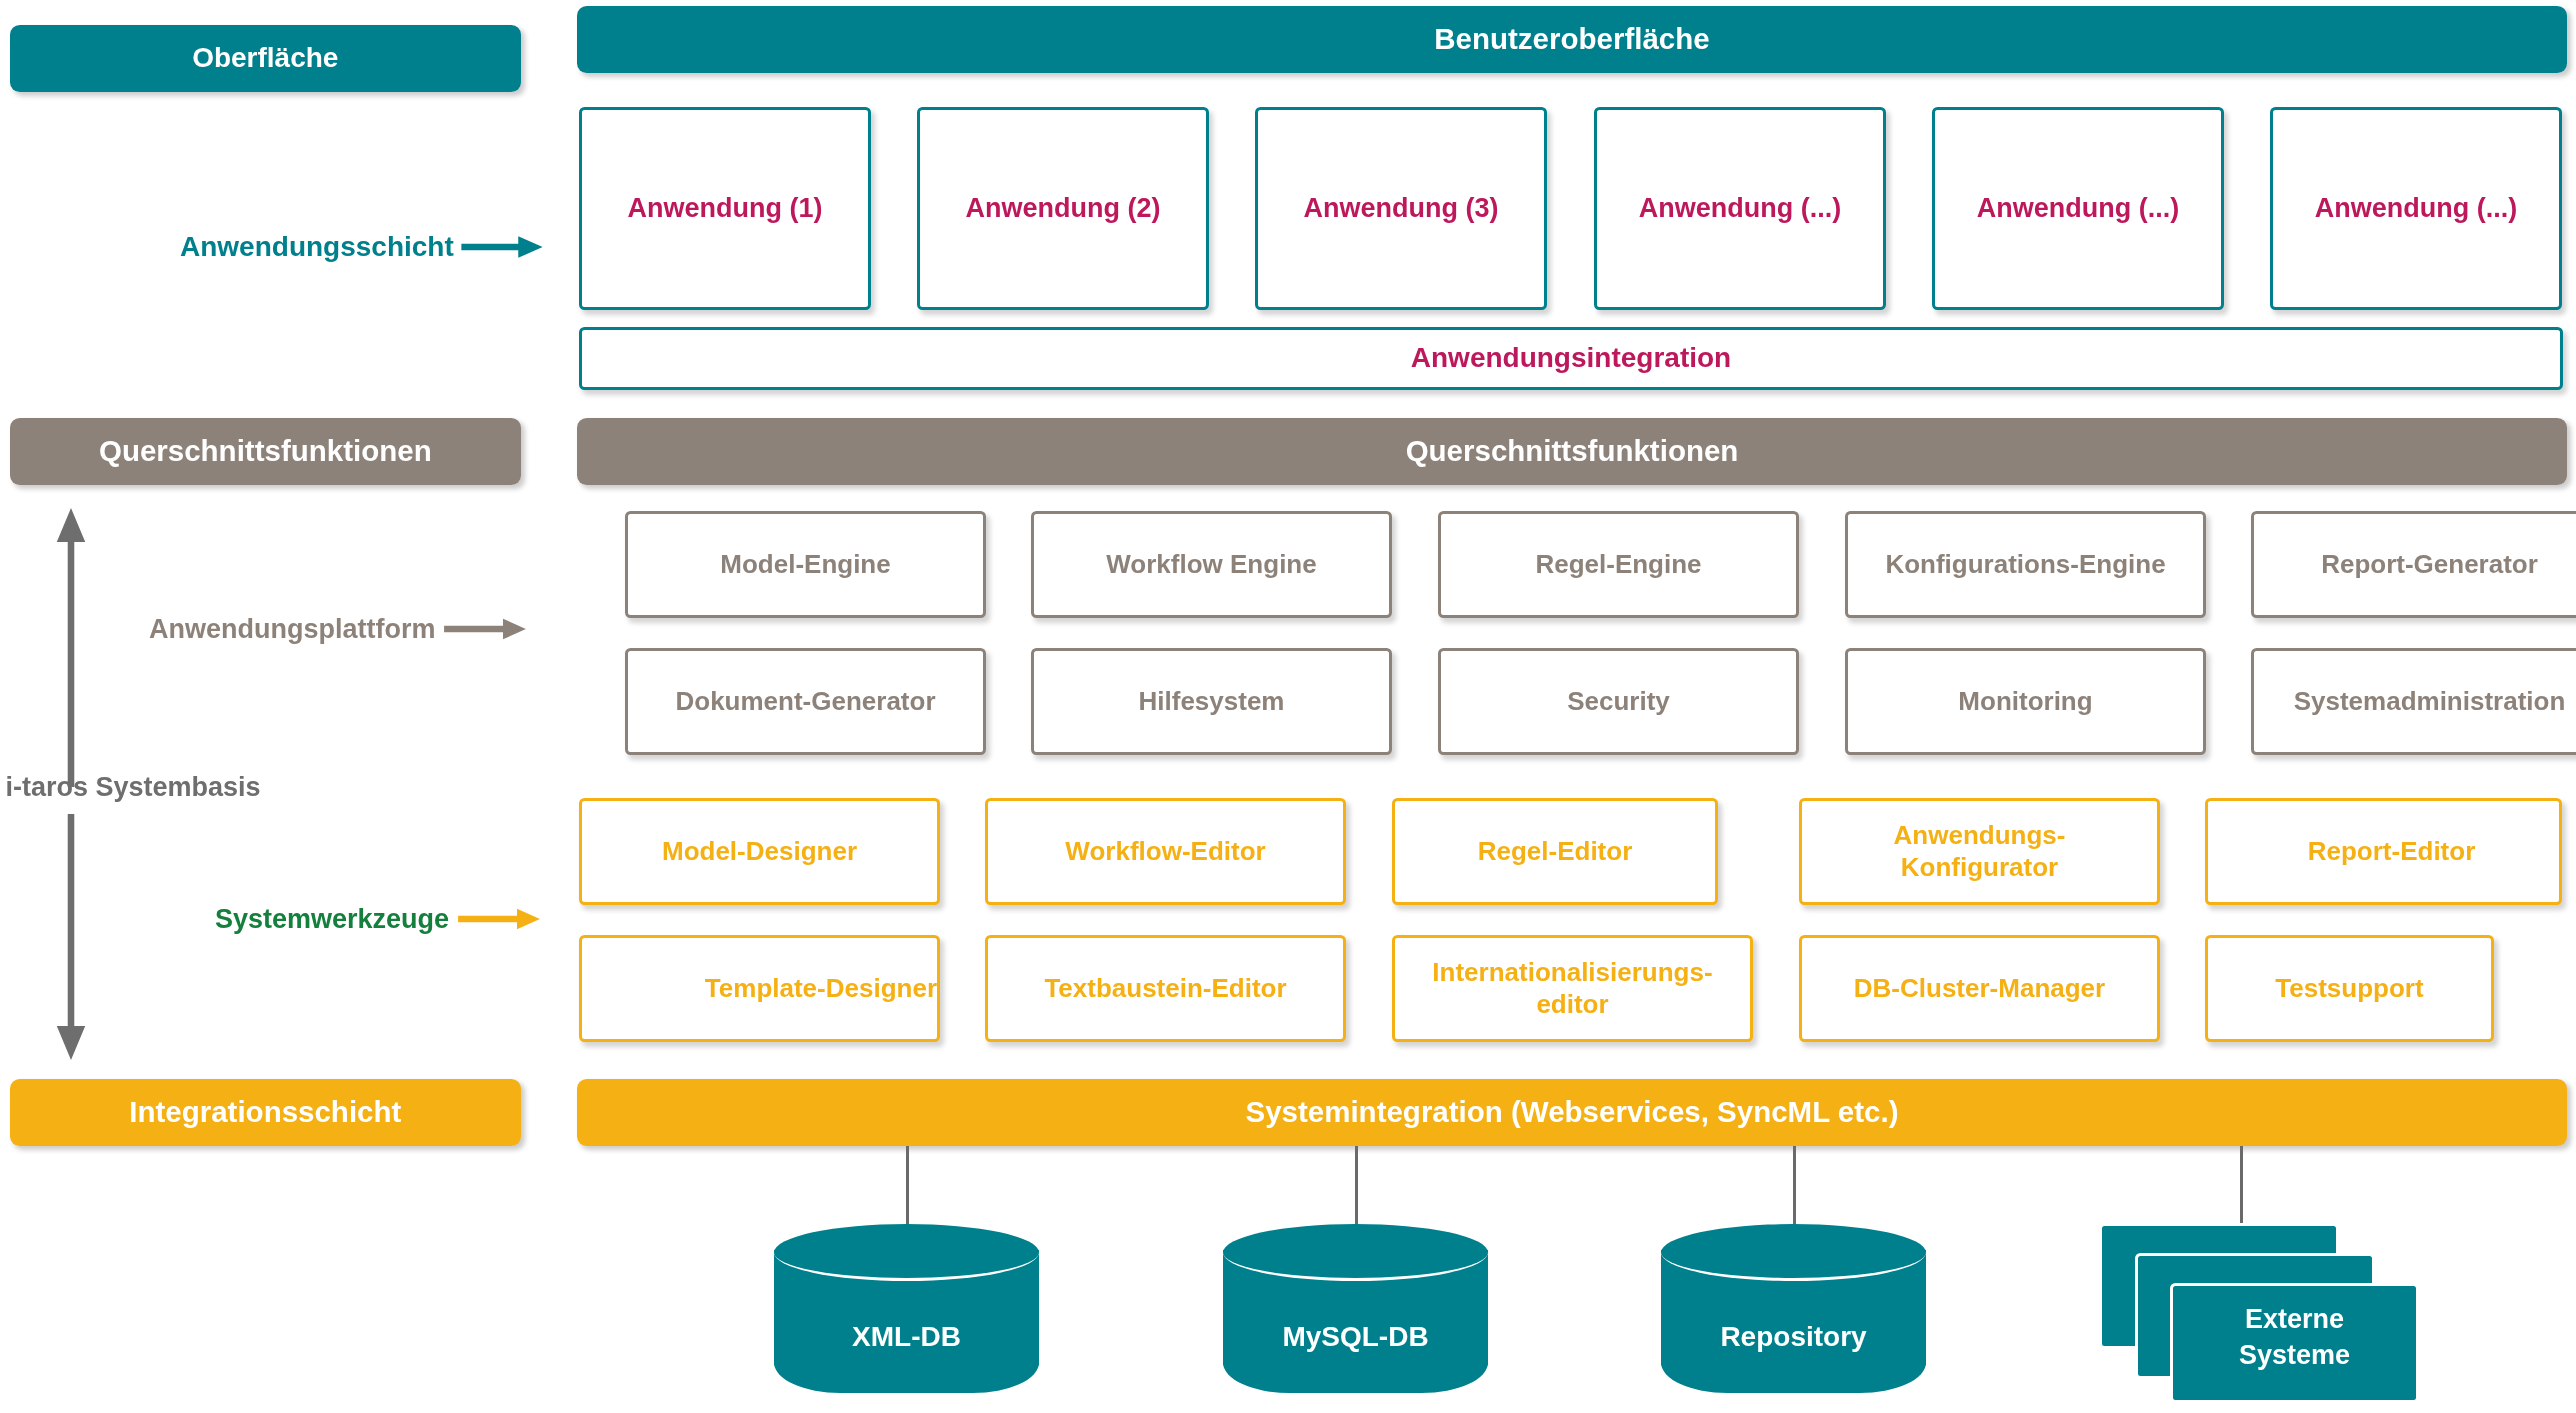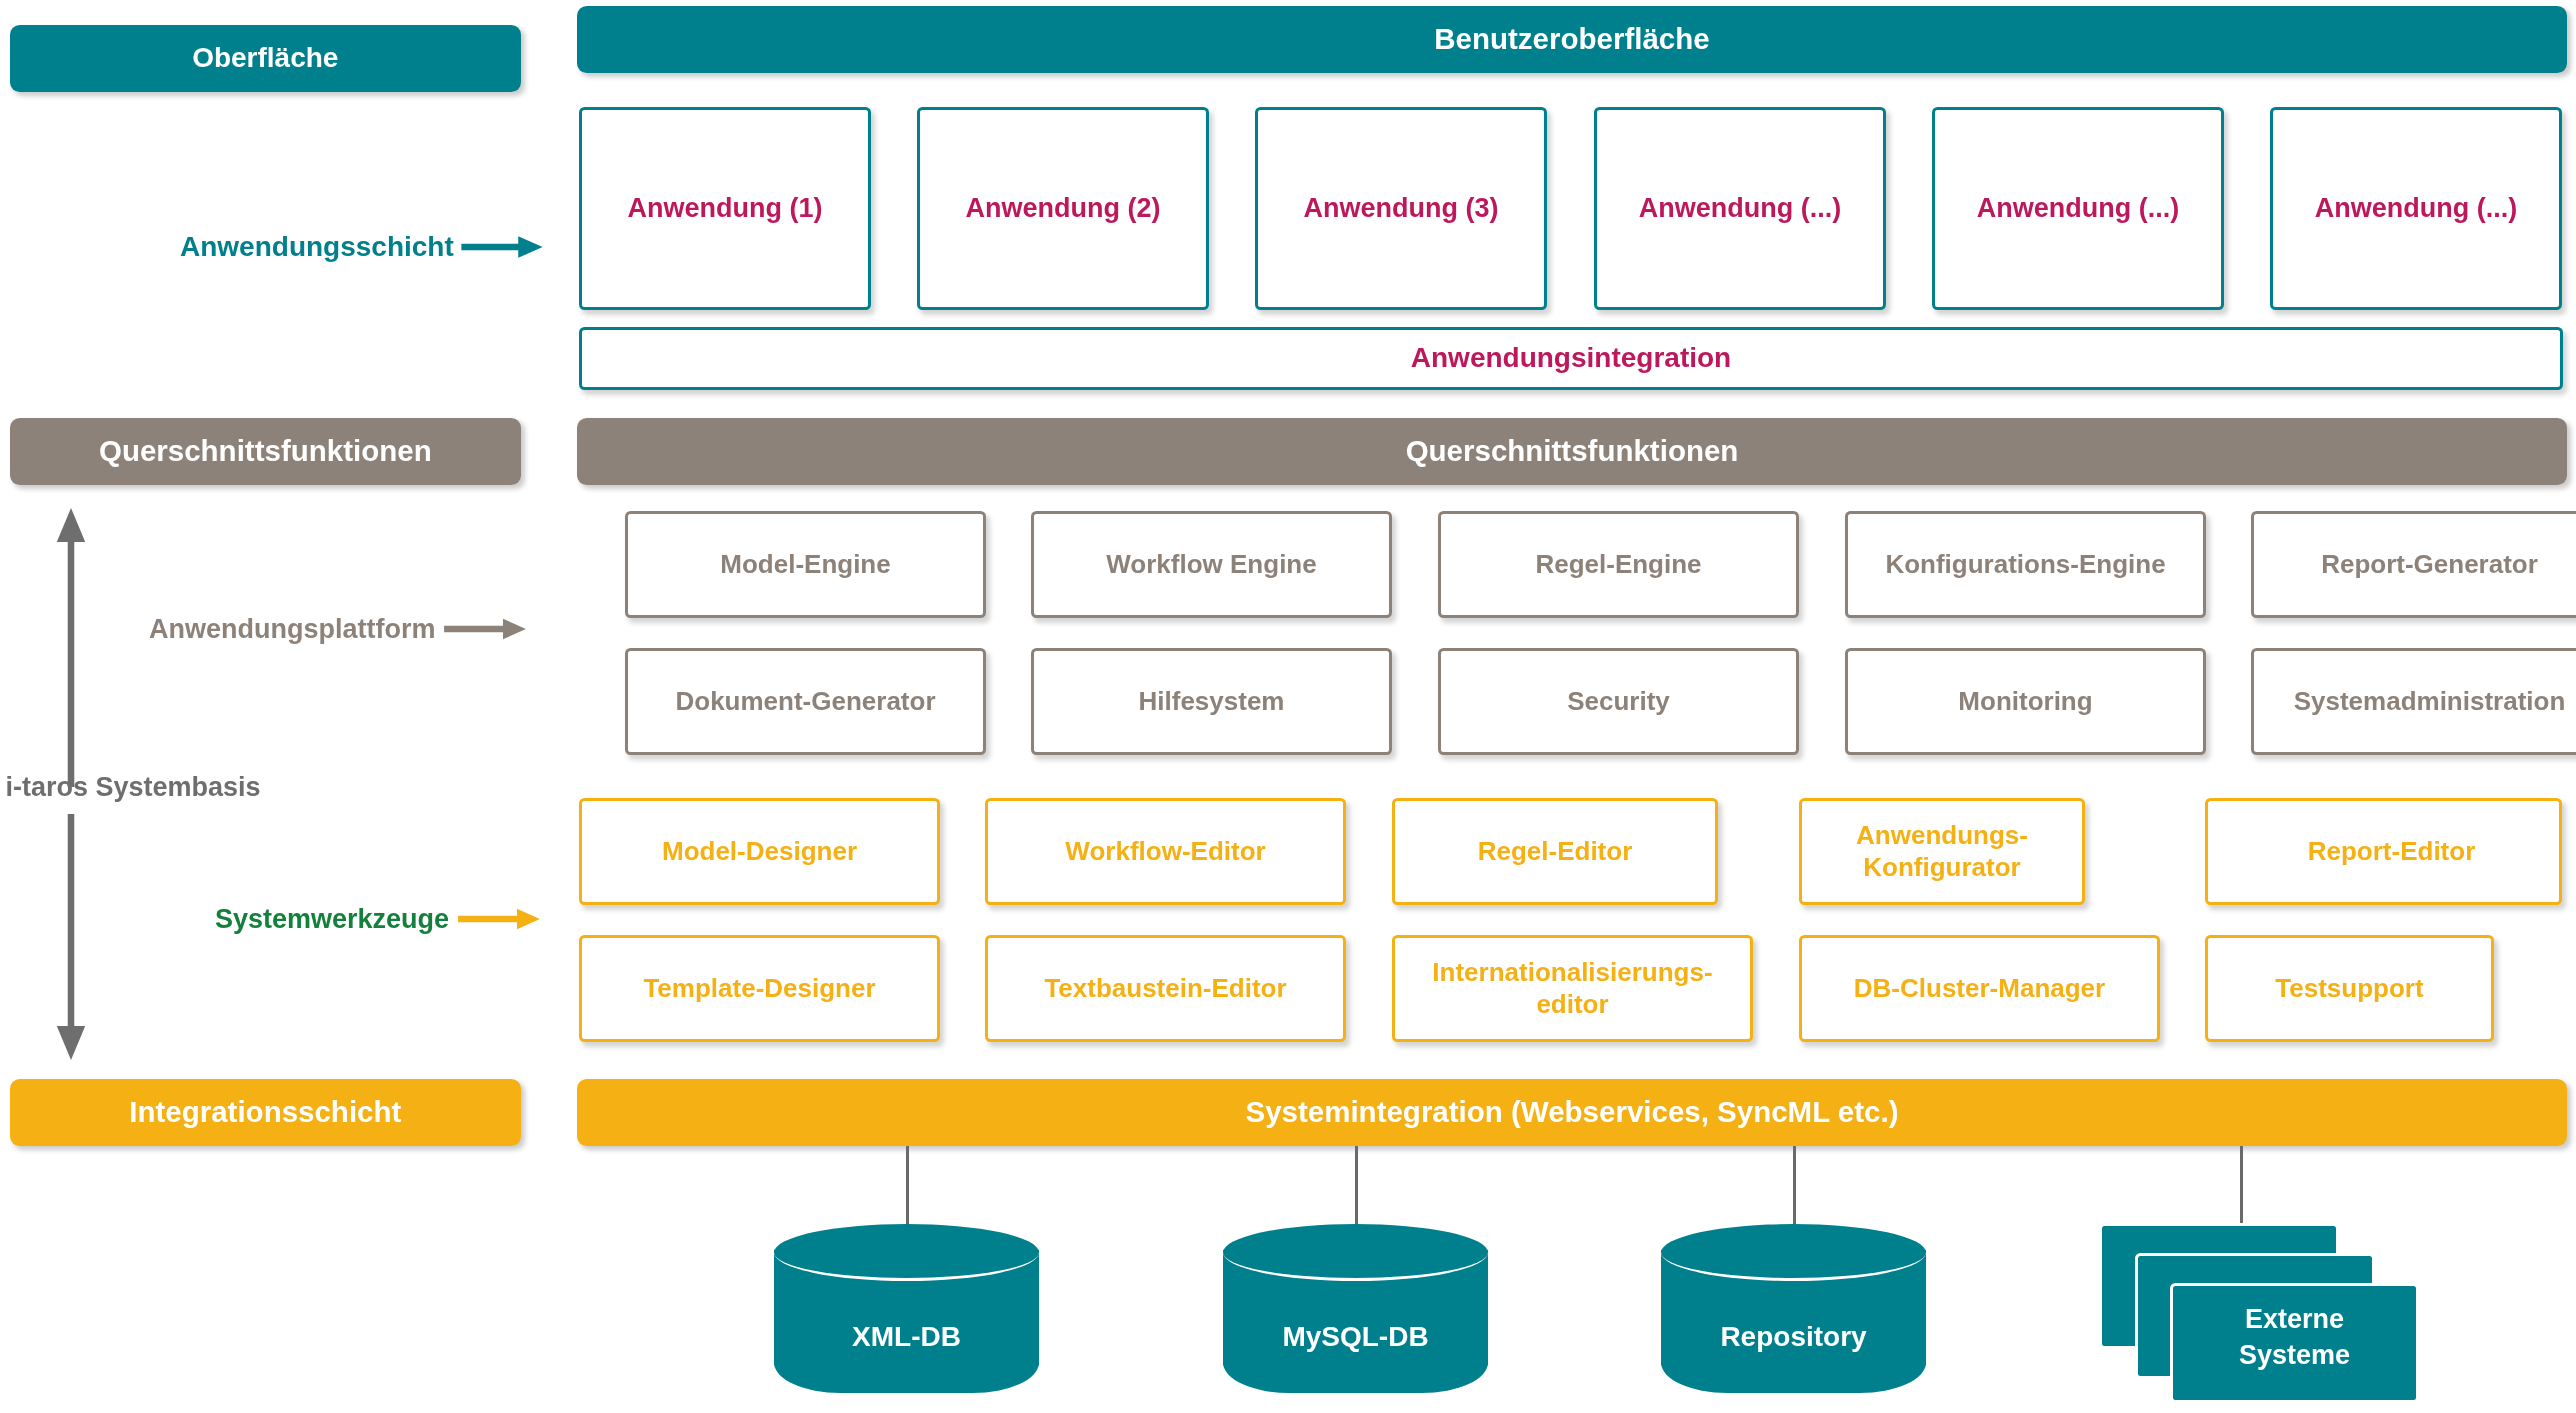--- a/index.html
+++ b/index.html
@@ -215,29 +215,29 @@
     <svg class="arrow-svg" width="82" height="24" viewBox="0 0 150 44" style="margin-left:8.7px;">
       <path d="M0 16 L108 16 L108 3 L150 22 L108 41 L108 28 L0 28 Z" fill="#8D8279"></path>
     </svg>
   </div>
   <div class="abs outline-box ob-orange" style="left:985px; top:798px; width:361px; height:107px; font-size:26px;">
     <span>Workflow-Editor</span>
   </div>
   <div class="abs outline-box ob-orange" style="left:1392px; top:798px; width:326px; height:107px; font-size:26px;">
     <span>Regel-Editor</span>
   </div>
-  <div class="abs outline-box ob-orange" style="left:1799px; top:798px; width:286px; height:107px; font-size:26px; white-space:pre-line;align-items:center;">
+  <div class="abs outline-box ob-orange" style="left:1799px; top:798px; width:361px; height:107px; font-size:26px; white-space:pre-line;align-items:center;">
     <span>Anwendungs-
 Konfigurator</span>
   </div>
   <div class="abs outline-box ob-orange" style="left:2205px; top:798px; width:357px; height:107px; font-size:26px;padding-left:16px;">
     <span>Report-Editor</span>
   </div>
 
-  <div class="abs outline-box ob-orange" style="left:579px; top:935px; width:361px; height:107px; font-size:26px;">
+  <div class="abs outline-box ob-orange" style="left:579px; top:935px; width:361px; height:107px; font-size:26px;justify-content:flex-end;">
     <span>Template-Designer</span>
   </div>
   <div class="abs outline-box ob-orange" style="left:985px; top:935px; width:361px; height:107px; font-size:26px;">
     <span>Textbaustein-Editor</span>
   </div>
   <div class="abs outline-box ob-orange" style="left:1392px; top:935px; width:361px; height:107px; font-size:26px; white-space:pre-line;">
     <span>Internationalisierungs-
 editor</span>
   </div>
   <div class="abs outline-box ob-orange" style="left:1799px; top:935px; width:361px; height:107px; font-size:26px;">

